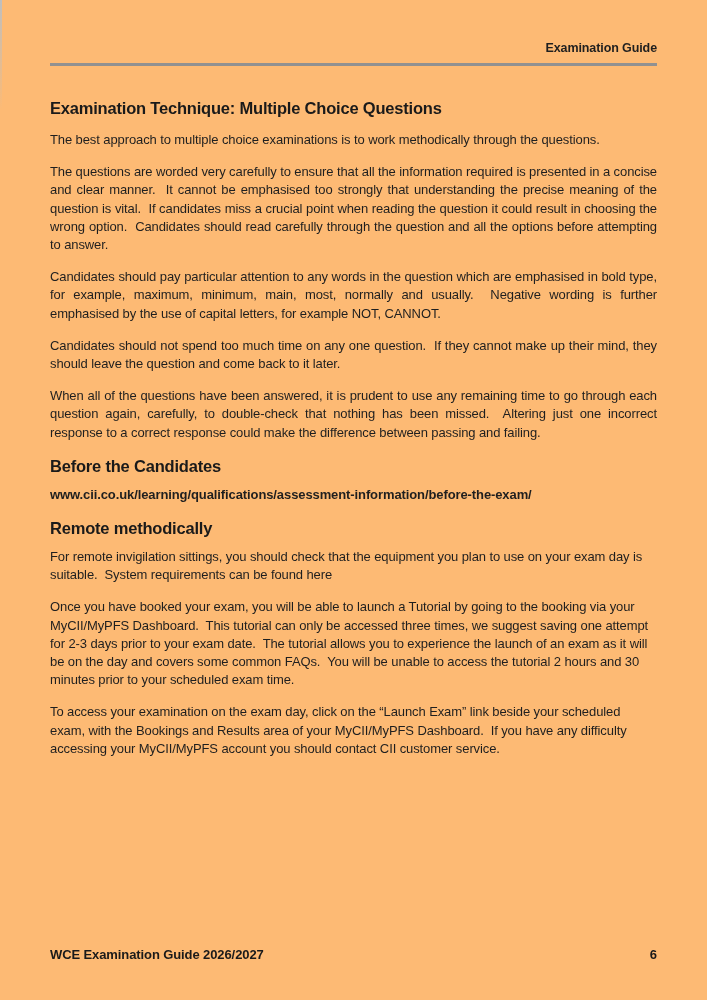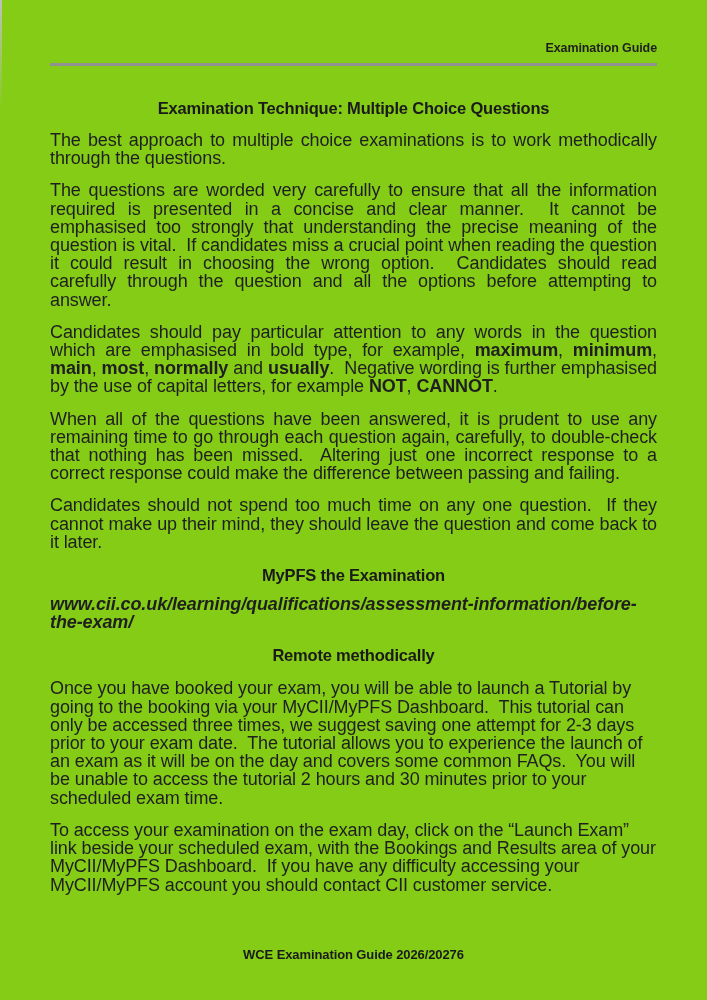--- a/index.html
+++ b/index.html
@@ -4,21 +4,21 @@
 <style>
   html, body {
     margin: 0;
     padding: 0;
     background: #ffffff;
   }
   .page {
     position: relative;
     width: 707px;
     height: 1000px;
-    background: #84cc16;
+    background: #fdba74;
     overflow: hidden;
     font-family: "Liberation Sans", "DejaVu Sans", sans-serif;
     color: #1f1f1f;
   }
   .scan-edge {
     position: absolute;
     left: 0;
     top: 0;
     width: 2px;
     height: 110px;
@@ -49,42 +49,41 @@
     left: 50px;
     right: 50px;
   }
   .doc-body h1.heading,
   .doc-body h2.heading {
     font-size: 16.5px;
     line-height: 20px;
     font-weight: bold;
     letter-spacing: -0.2px;
     color: #1a1a1a;
-    text-align: center;
   }
   .doc-body h1.heading { margin: 32px 0 13px 0; }
   .doc-body h2.heading { margin: 14px 0 10px 0; }
   .doc-body p.para {
     margin: 8px 0 14px 0;
-    font-size: 18px;
+    font-size: 13px;
     line-height: 18.2px;
     letter-spacing: -0.1px;
     overflow-wrap: break-word;
   }
   .align-justify { text-align: justify; text-justify: inter-word; }
   .align-left { text-align: left; }
-  .bold { font-weight: bold; }
-  .own-line { display: block; font-weight: bold; font-style: italic; }
+  .bold { font-weight: normal; }
+  .own-line { display: block; font-weight: bold; }
   .page-footer {
     position: absolute;
     top: 948px;
     left: 50px;
     right: 50px;
     display: flex;
-    justify-content: center;
+    justify-content: space-between;
     font-size: 13px;
     line-height: 14px;
     font-weight: bold;
     letter-spacing: -0.1px;
     color: #1a1a1a;
   }
 </style>
 </head>
 <body>
 
@@ -94,26 +93,26 @@
   <div class="page-header">
     <div class="header-title">Examination Guide</div>
     <div class="header-rule"></div>
   </div>
 
   <div class="doc-body">
       <h1 class="heading">Examination Technique: Multiple Choice Questions</h1>
       <p class="para align-justify"><span>The best approach to multiple choice examinations is to work methodically through the questions.</span></p>
       <p class="para align-justify"><span>The questions are worded very carefully to ensure that all the information required is presented in a concise and clear manner.&nbsp; It cannot be emphasised too strongly that understanding the precise meaning of the question is vital.&nbsp; If candidates miss a crucial point when reading the question it could result in choosing the wrong option.&nbsp; Candidates should read carefully through the question and all the options before attempting to answer.</span></p>
       <p class="para align-justify"><span>Candidates should pay particular attention to any words in the question which are emphasised in bold type, for example, </span><span class="bold">maximum</span><span>, </span><span class="bold">minimum</span><span>, </span><span class="bold">main</span><span>, </span><span class="bold">most</span><span>, </span><span class="bold">normally</span><span> and </span><span class="bold">usually</span><span>.&nbsp; Negative wording is further emphasised by the use of capital letters, for example </span><span class="bold">NOT</span><span>, </span><span class="bold">CANNOT</span><span>.</span></p>
+      <p class="para align-justify"><span>Candidates should not spend too much time on any one question.&nbsp; If they cannot make up their mind, they should leave the question and come back to it later.</span></p>
       <p class="para align-justify"><span>When all of the questions have been answered, it is prudent to use any remaining time to go through each question again, carefully, to double-check that nothing has been missed.&nbsp; Altering just one incorrect response to a correct response could make the difference between passing and failing.</span></p>
-      <p class="para align-justify"><span>Candidates should not spend too much time on any one question.&nbsp; If they cannot make up their mind, they should leave the question and come back to it later.</span></p>
-      <h2 class="heading">MyPFS the Examination</h2>
+      <h2 class="heading">Before the Candidates</h2>
       <p class="para align-justify"><span class="bold own-line">www.cii.co.uk/learning/qualifications/assessment-information/before-the-exam/</span></p>
       <h2 class="heading">Remote methodically</h2>
-      <p class="para align-left"></p>
+      <p class="para align-left"><span>For remote invigilation sittings, you should check that the equipment you plan to use on your exam day is suitable.&nbsp; System requirements can be found here</span></p>
       <p class="para align-left"><span>Once you have booked your exam, you will be able to launch a Tutorial by going to the booking via your MyCII/MyPFS Dashboard.&nbsp; This tutorial can only be accessed three times, we suggest saving one attempt for 2-3 days prior to your exam date.&nbsp; The tutorial allows you to experience the launch of an exam as it will be on the day and covers some common FAQs.&nbsp; You will be unable to access the tutorial 2 hours and 30 minutes prior to your scheduled exam time.</span></p>
       <p class="para align-left"><span>To access your examination on the exam day, click on the “Launch Exam” link beside your scheduled exam, with the Bookings and Results area of your MyCII/MyPFS Dashboard.&nbsp; If you have any difficulty accessing your MyCII/MyPFS account you should contact CII customer service.</span></p>
     </div>
 
   <div class="page-footer">
     <span>WCE Examination Guide 2026/2027</span>
     <span>6</span>
   </div>
 </div>
 

